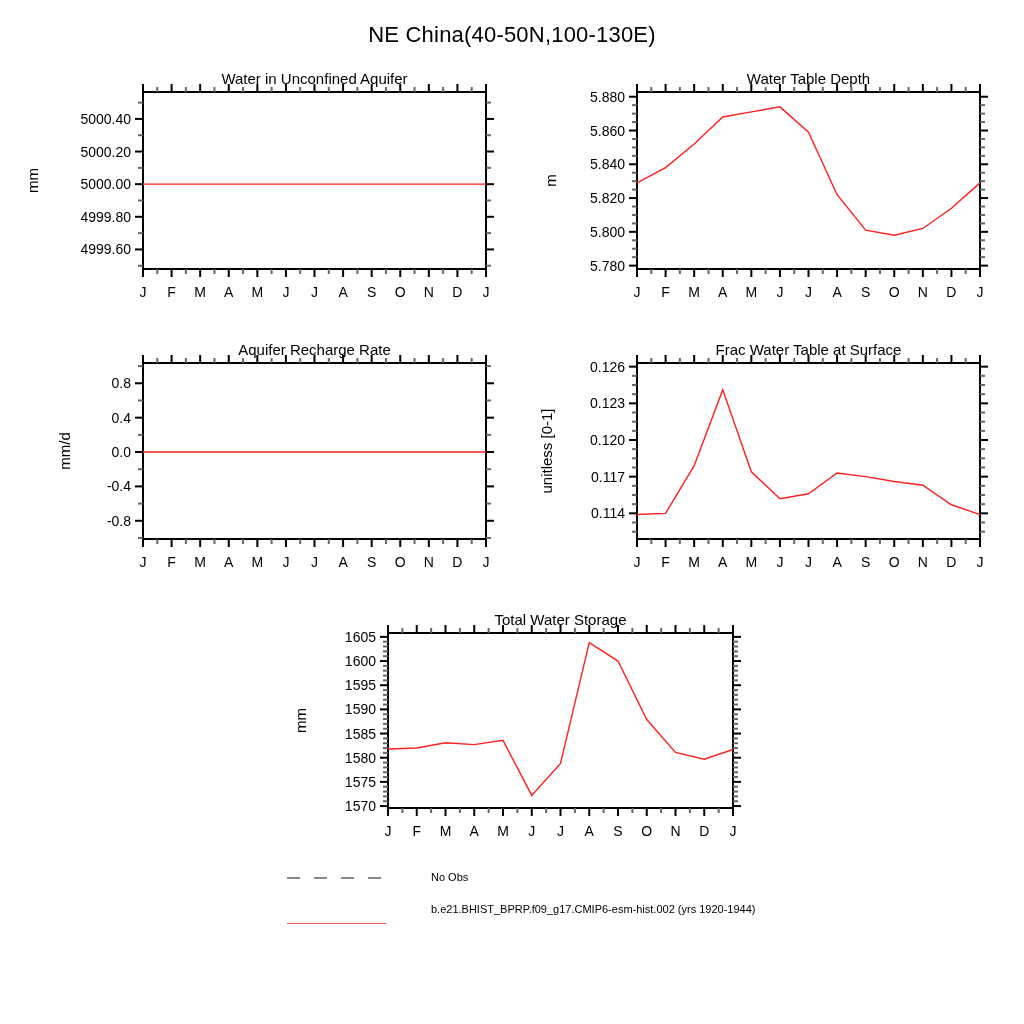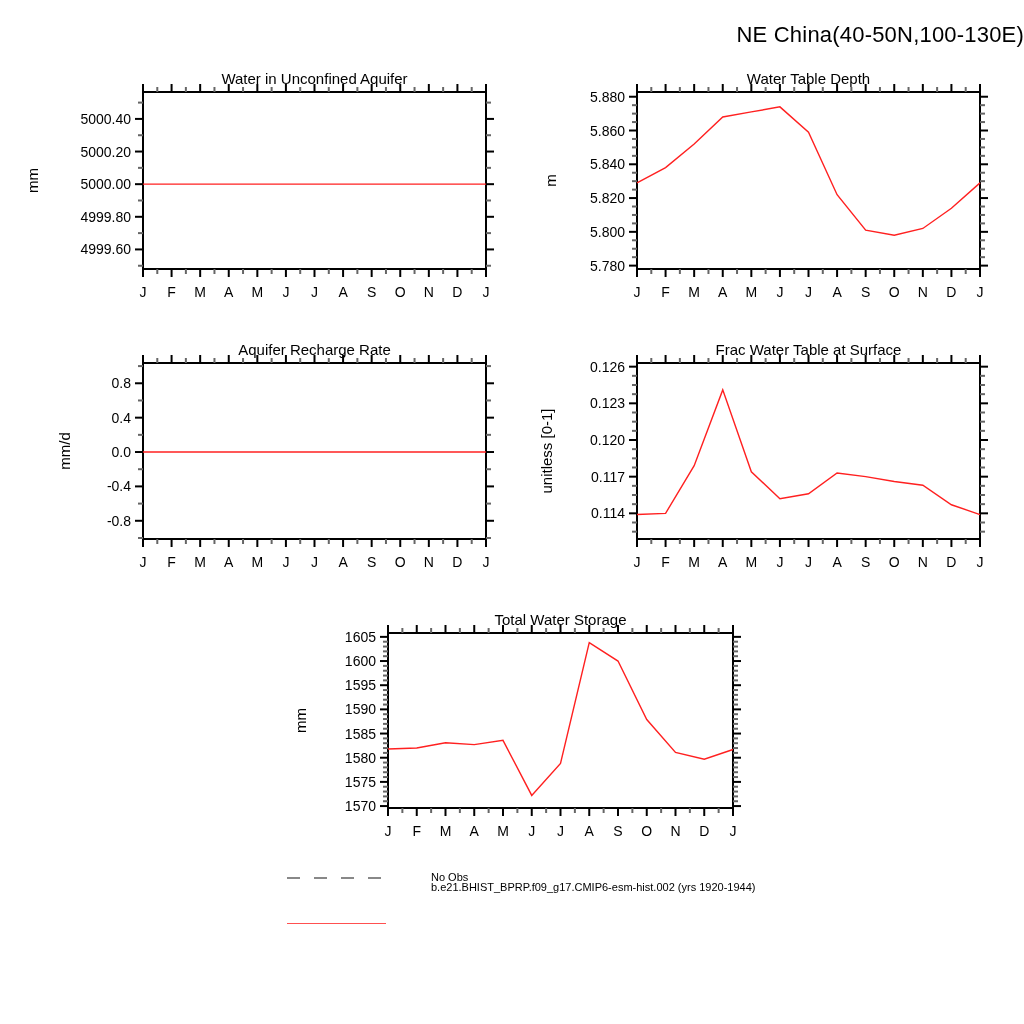--- a/index.html
+++ b/index.html
@@ -1,25 +1,25 @@
 <!DOCTYPE html>
 <html><head>
 <meta charset="utf-8">
 <style>
   html,body{margin:0;padding:0;background:#ffffff;}
   body{width:1024px;height:1024px;position:relative;font-family:"Liberation Sans","DejaVu Sans",sans-serif;overflow:hidden;}
   .page{position:absolute;inset:0;background:#fff;}
-  .main-title{position:absolute;top:22px;left:0;width:1024px;text-align:right;font-size:22px;color:#000;letter-spacing:0.2px;}
+  .main-title{position:absolute;top:22px;left:0;width:1024px;text-align:center;font-size:22px;color:#000;letter-spacing:0.2px;}
   #chart-svg{position:absolute;left:0;top:0;}
   .lg-label{position:absolute;font-size:11px;color:#000;white-space:nowrap;padding-left:40px;}
   .lg-line{position:absolute;display:block;}
   .lg-line.dashed{left:287px;top:877px;width:98px;height:2px;}
   .lg-line.solid{left:287px;top:923px;width:99px;height:1px;}
   .lg-label.noobs{left:391px;top:871px;}
-  .lg-label.series{left:391px;top:881px;}
+  .lg-label.series{left:391px;top:903px;}
 </style>
 </head>
 <body>
 
 <div class="page">
   <div class="main-title">NE China(40-50N,100-130E)</div>
   <svg id="chart-svg" width="1024" height="1024">
       <g>
         <rect x="143" y="92" width="343" height="177" fill="none" stroke="#000" stroke-width="2"></rect>
         <line x1="143" y1="92" x2="143" y2="84" stroke="#000" stroke-width="2"></line>

